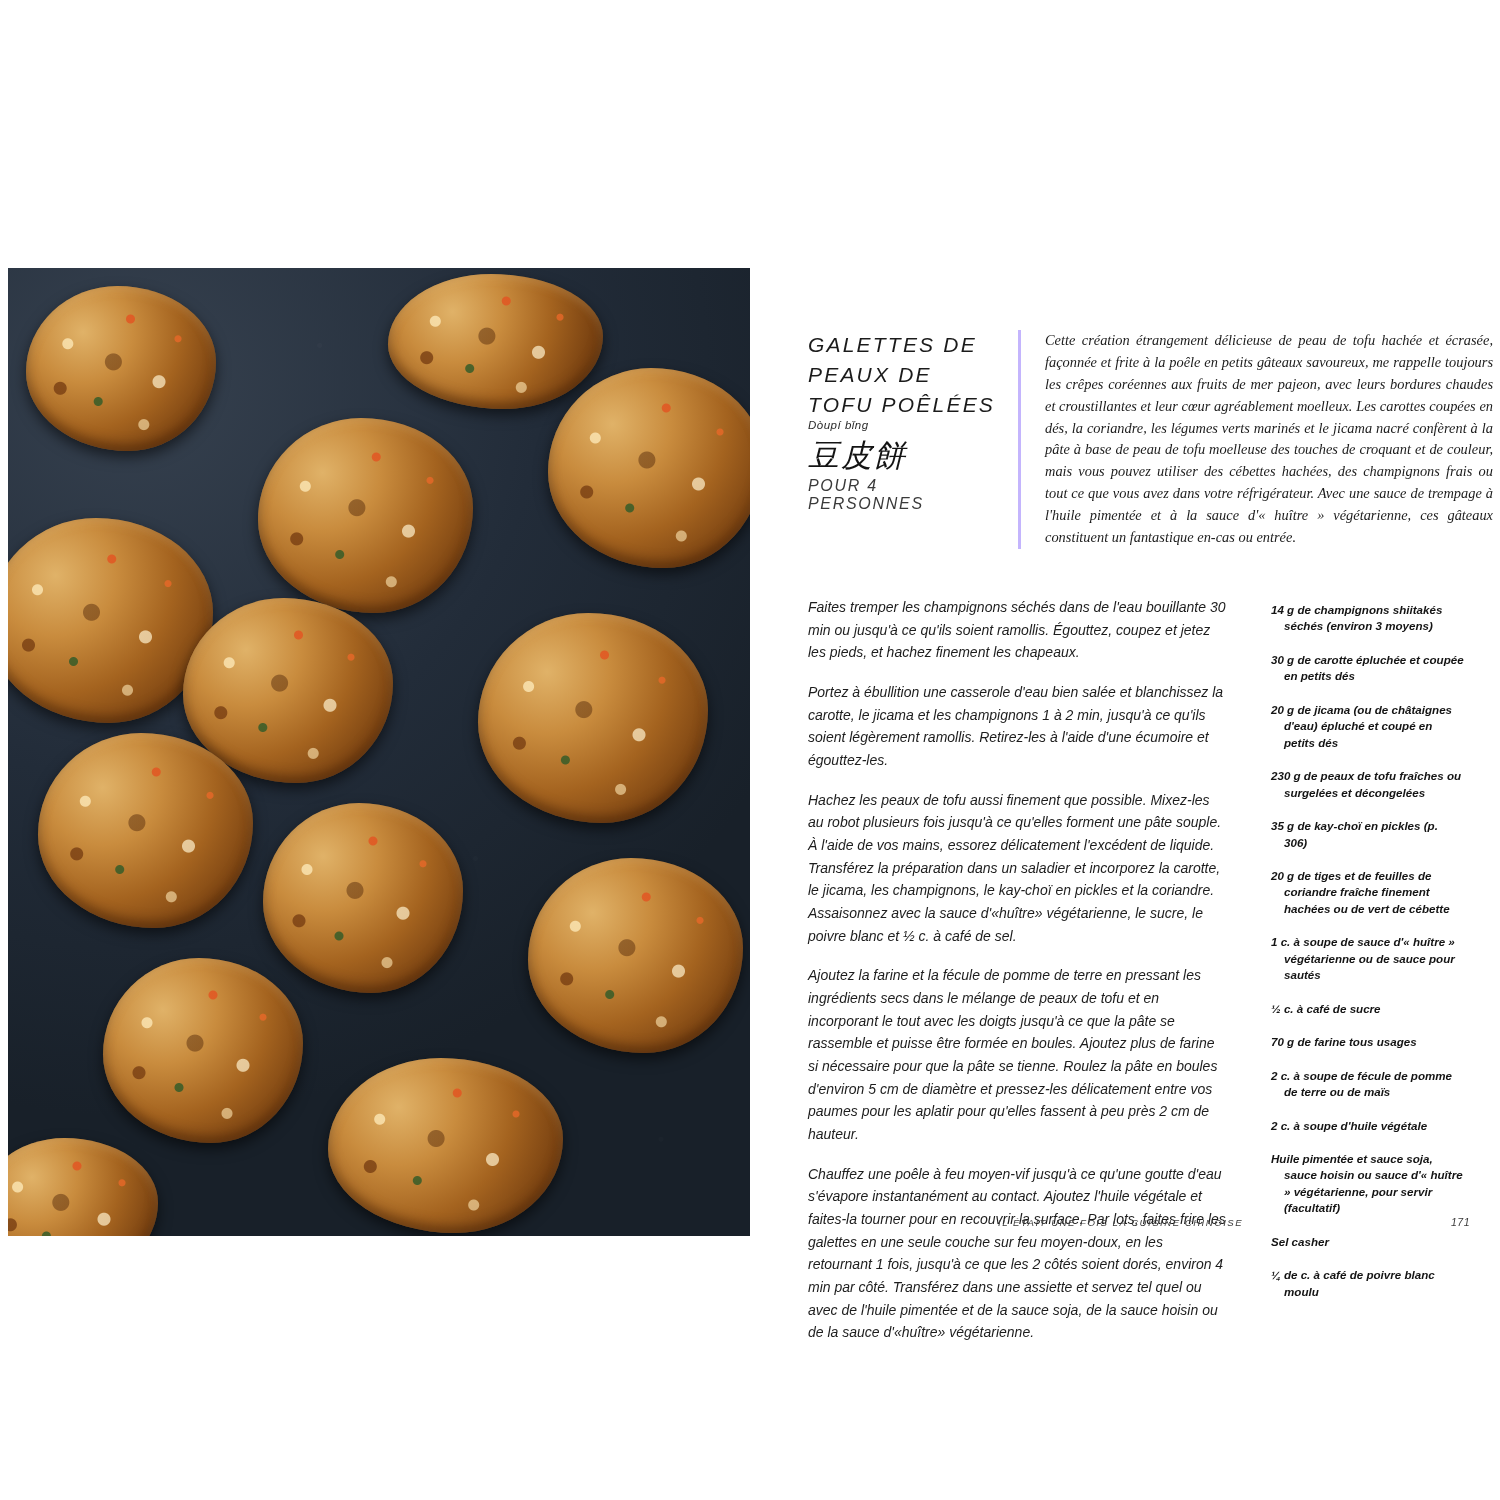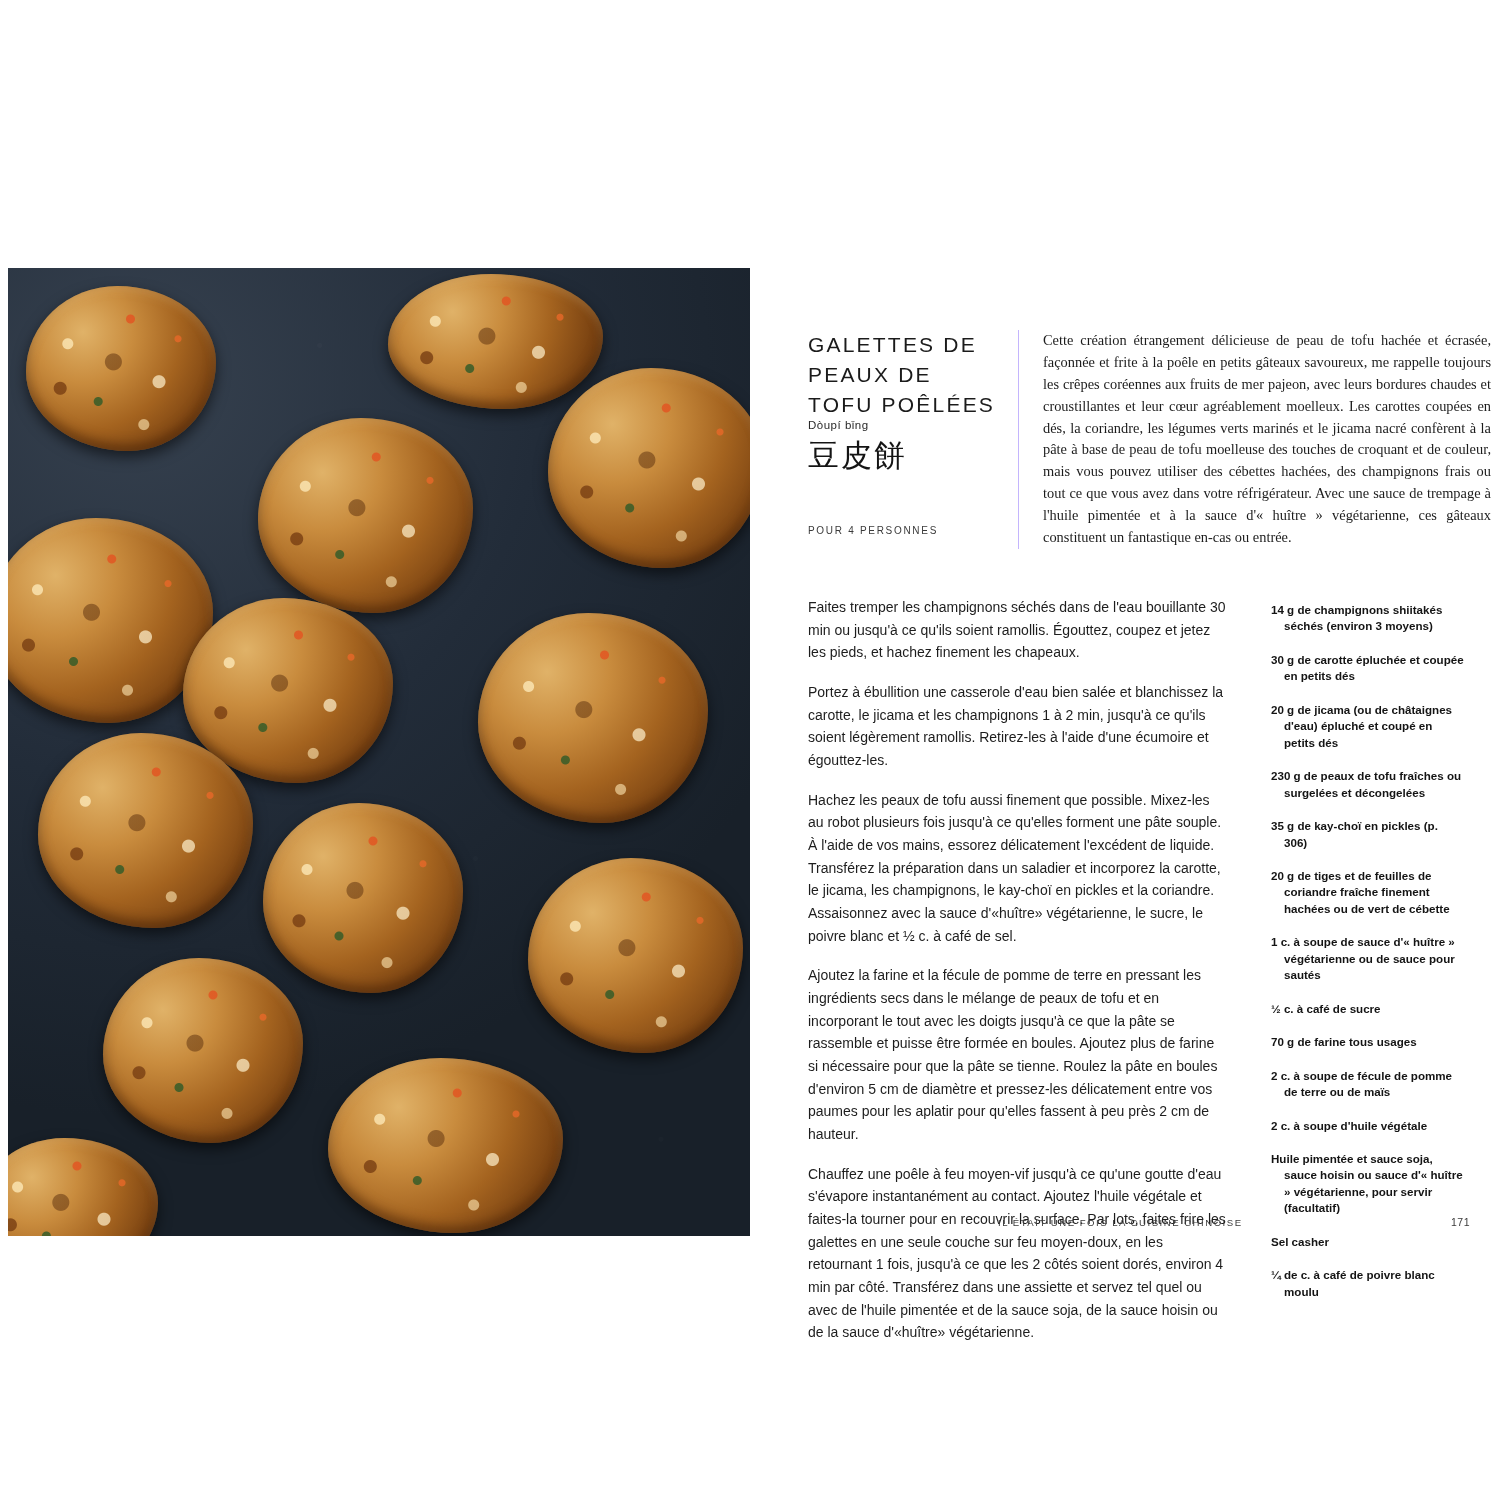--- a/index.html
+++ b/index.html
@@ -15,20 +15,21 @@
     overflow: hidden;
   }
 
   .spread {
     position: absolute;
     left: 0;
     top: 0;
     width: 1500px;
     height: 1500px;
     background: #ffffff;
+    font-style: italic;
   }
 
   
   .photo-page {
     position: absolute;
     left: 8px;
     top: 268px;
     width: 742px;
     height: 968px;
     overflow: hidden;
@@ -109,33 +110,32 @@
     color: #2a2a2a;
   }
   .hanzi {
     margin-top: 4px;
     font-size: 31px;
     letter-spacing: 2px;
     color: #141414;
     font-family: "DejaVu Sans", sans-serif;
   }
   .serves {
-    margin-top: 48px;
-    font-size: 10px;
+    font-size: 16px;
     letter-spacing: 1.7px;
     color: #3a3a3a;
     text-transform: uppercase;
   }
 
   .headnote {
     position: absolute;
     left: 258px;
     top: 62px;
     width: 448px;
-    border-left: 1px solid #c4b5fd;
+    border-left: 3px solid #c4b5fd;
     padding-left: 24px;
     font-family: "Liberation Serif", serif;
     font-size: 14.4px;
     line-height: 1.52;
     text-align: justify;
     color: #1c1c1c;
   }
 
   .method {
     position: absolute;

